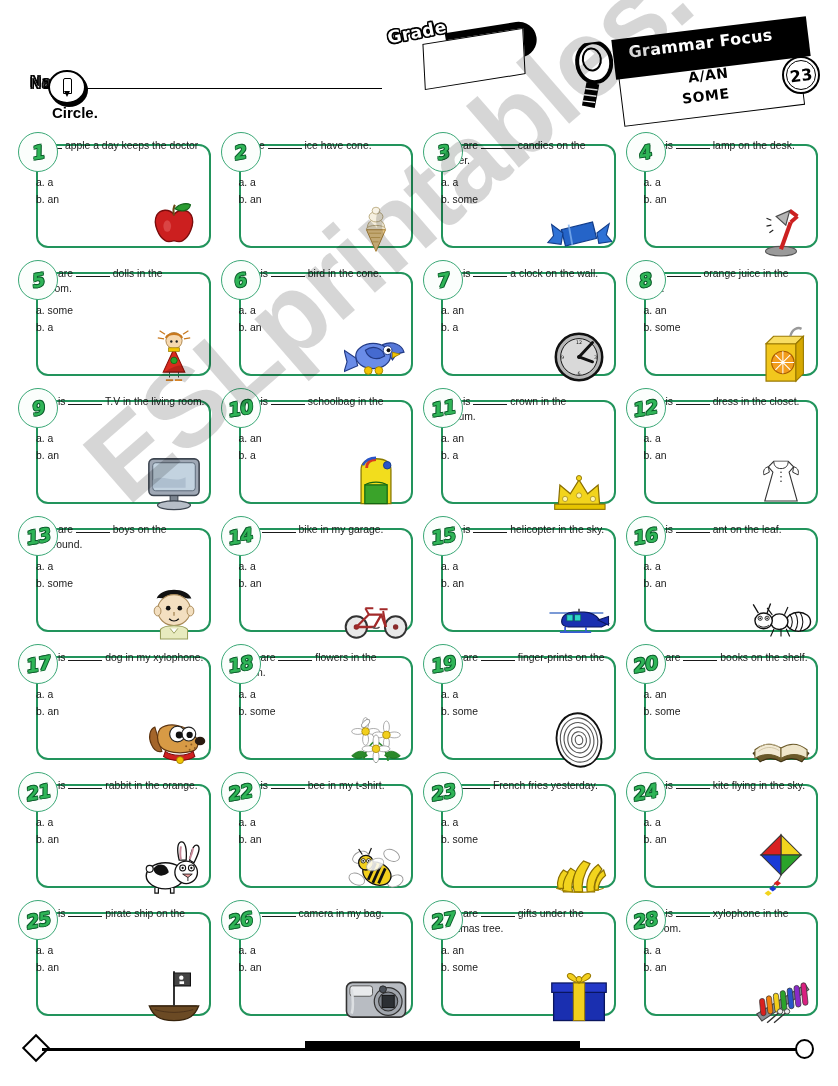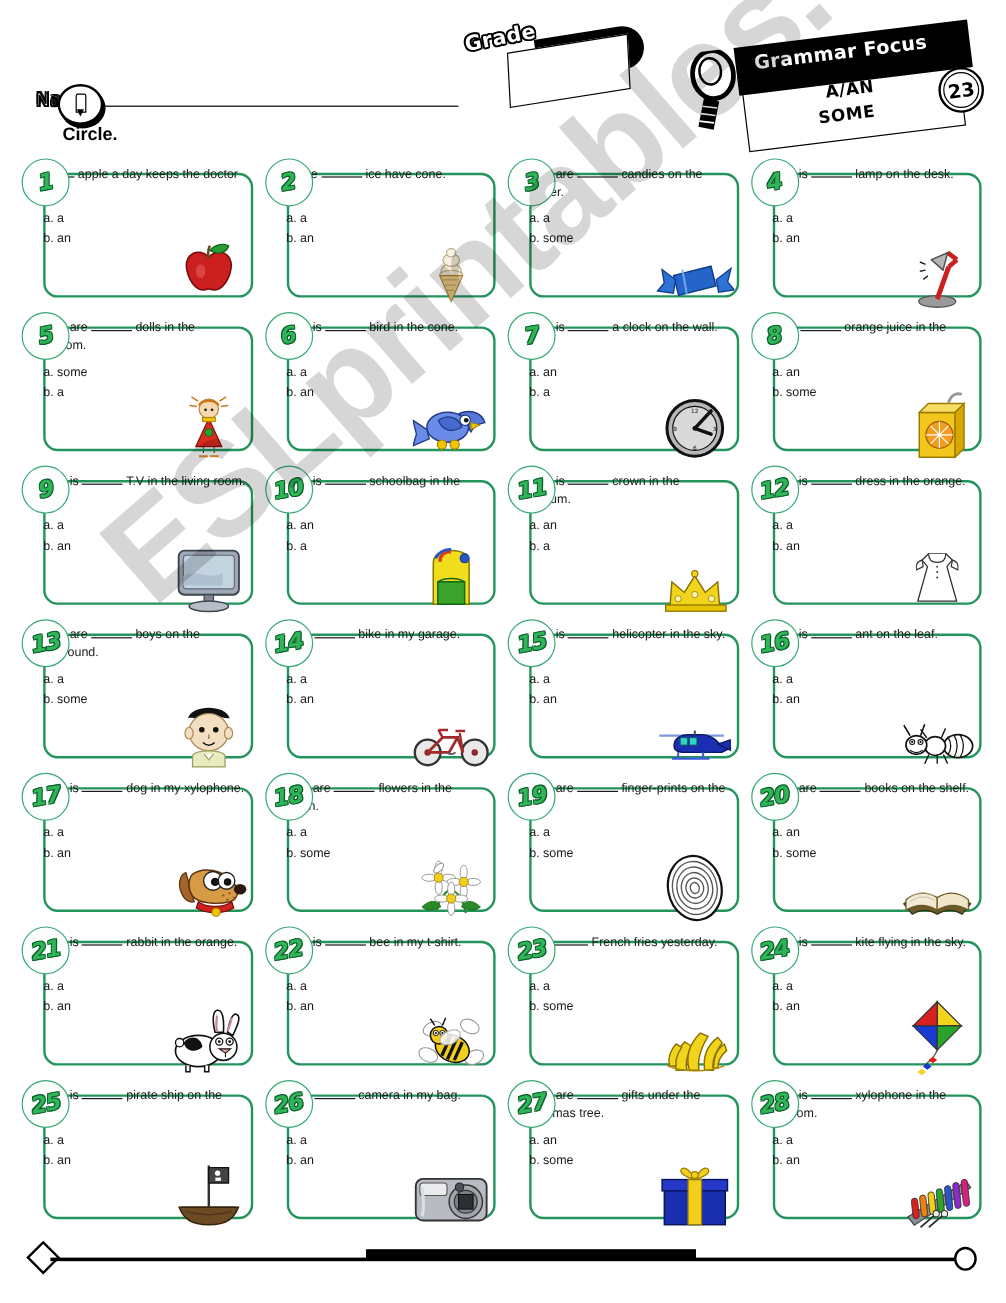--- a/index.html
+++ b/index.html
@@ -642,21 +642,21 @@
             <circle cx="54" cy="30" r="3"></circle>
           </g>
         </svg>
       </div>
   </div>
     <div class="card">
     <div class="card-box"></div>
     <div class="num-badge">
       <span>12</span>
     </div>
-    <div class="q-text"><span>There is </span><span class="blank"></span><span> dress in the orange.</span></div>
+    <div class="q-text"><span>There is </span><span class="blank"></span><span> dress in the closet.</span></div>
     <div class="opts">
       <div>a. a</div>
       <div>b. an</div>
     </div>
     <div class="art">
         <svg viewBox="0 0 60 64" width="54" height="60">
           <path d="M22 8h16l6 6-5 6 9 32H12l9-32-5-6z" fill="#fff" stroke="#333" stroke-width="1.2"></path>
           <path d="M22 8c0 5 3 8 8 8s8-3 8-8" fill="#fff" stroke="#333" stroke-width="1.1"></path>
           <path d="M16 14c-5 1-6 5-5 9l6-3z" fill="#fff" stroke="#333" stroke-width="1.1"></path>
           <path d="M44 14c5 1 6 5 5 9l-6-3z" fill="#fff" stroke="#333" stroke-width="1.1"></path>

